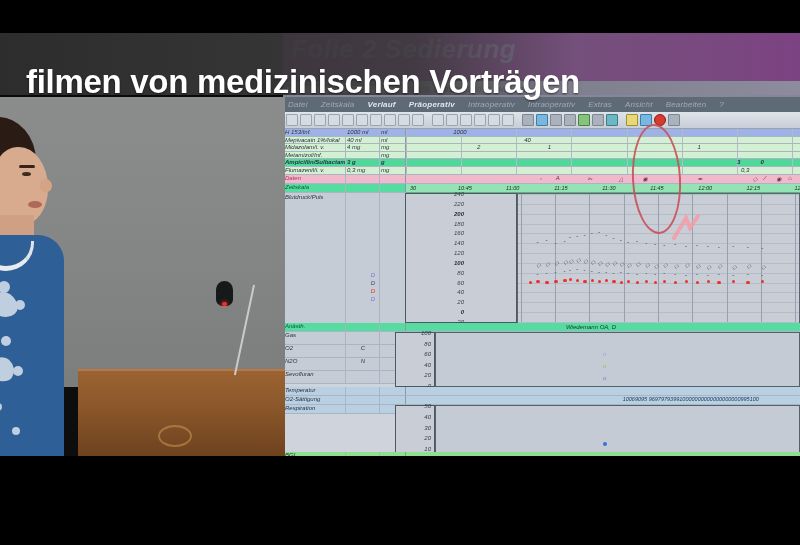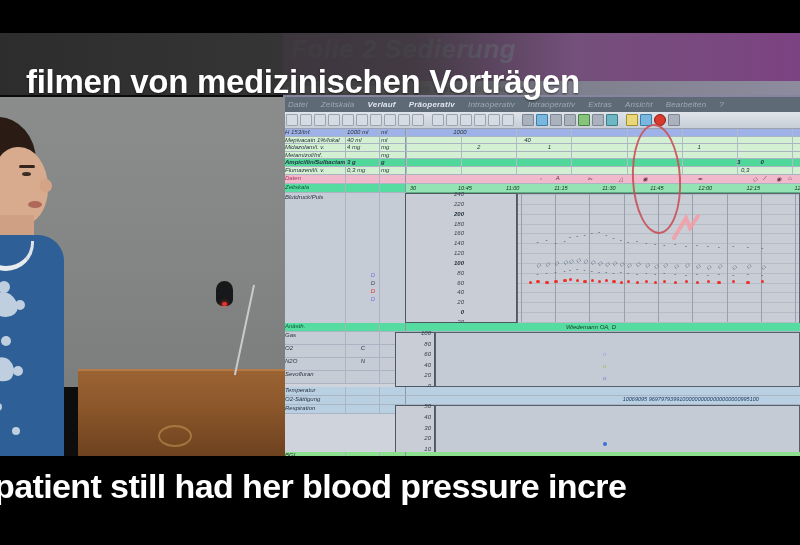--- a/index.html
+++ b/index.html
@@ -716,17 +716,14 @@
   </div>
 
   <div id="letterbox-top"></div>
   <div id="black-left-strip"></div>
 
   <div id="top-banner">
     <div class="txt">filmen von medizinischen Vorträgen</div>
   </div>
 
   <div id="black-right-strip"></div>
-  <div id="bottom-caption">
-    <div class="txt">patient still had her blood pressure incre</div>
-  </div>
   <div id="letterbox-bottom"></div>
 </div>
 
 </body></html>

